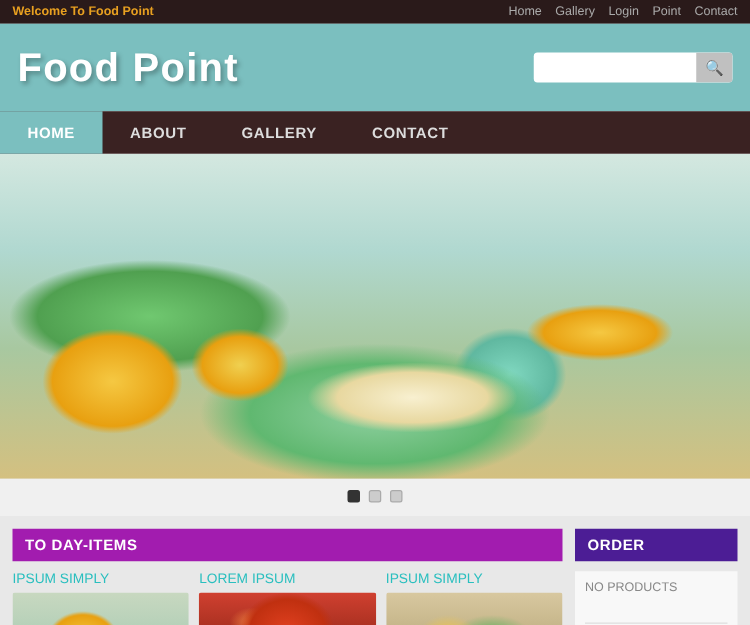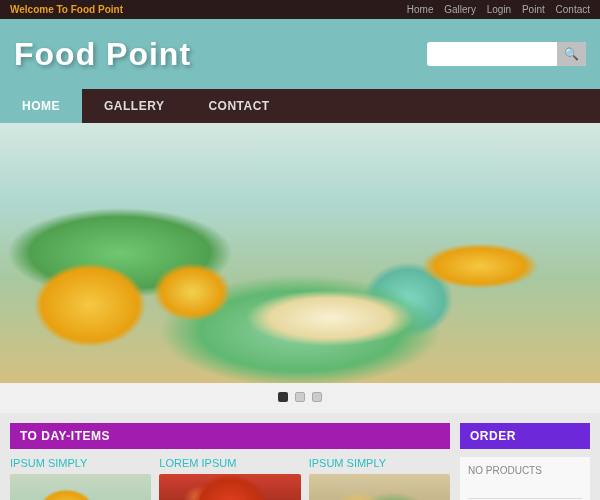--- a/index.html
+++ b/index.html
@@ -185,21 +185,21 @@
                   radial-gradient(ellipse 50px 25px at 60% 55%, #60b060 0%, transparent 60%),
                   linear-gradient(180deg, #d8c8a0 0%, #b0a070 100%);
     }
 
     
     .order-section {
       width: 130px;
       flex-shrink: 0;
     }
     .order-header {
-      background: #6d28d9;
+      background: #4c1d95;
       color: #fff;
       font-weight: bold;
       font-size: 12px;
       padding: 6px 10px;
       text-transform: uppercase;
       letter-spacing: 0.5px;
       margin-bottom: 8px;
     }
     .order-body {
       background: #f8f8f8;
@@ -244,20 +244,21 @@
 <div class="header">
   <div class="logo">Food Point</div>
   <div class="search-box">
     <input type="text" placeholder="" style="">
     <button>🔍</button>
   </div>
 </div>
 
 <nav>
   <a href="#" class="active">HOME</a>
+  <a href="#">ABOUT</a>
   <a href="#">GALLERY</a>
   <a href="#">CONTACT</a>
 </nav>
 
 <div class="hero">
   <div class="food-bg"></div>
 </div>
 
 <div class="carousel-dots">
   <span class="dot active"></span>

